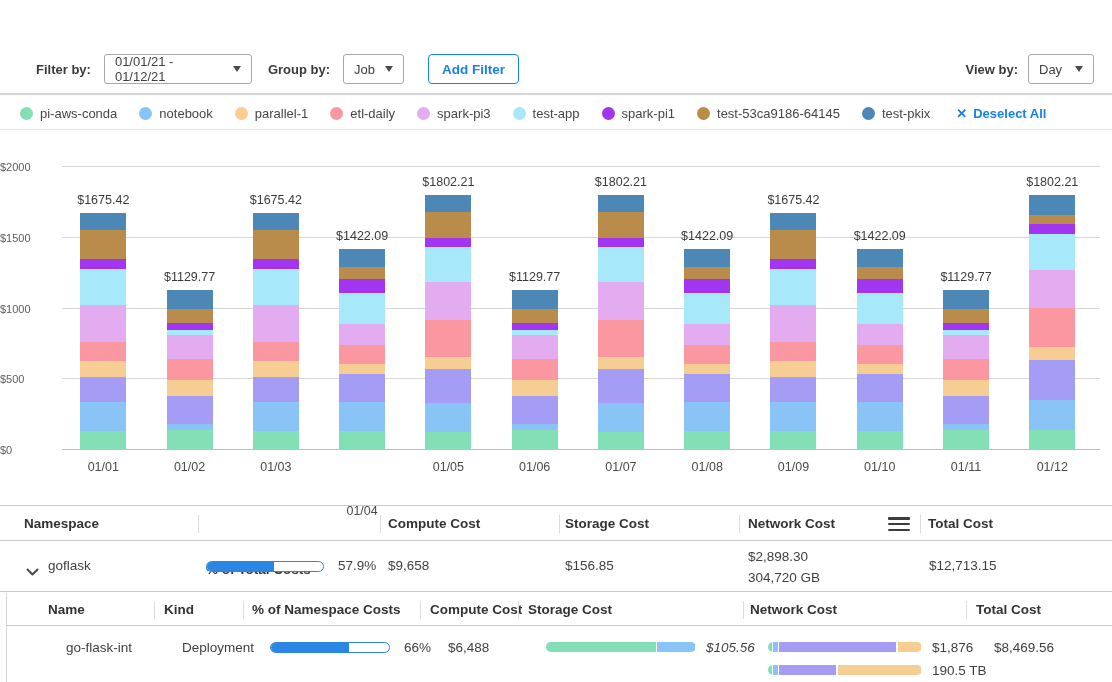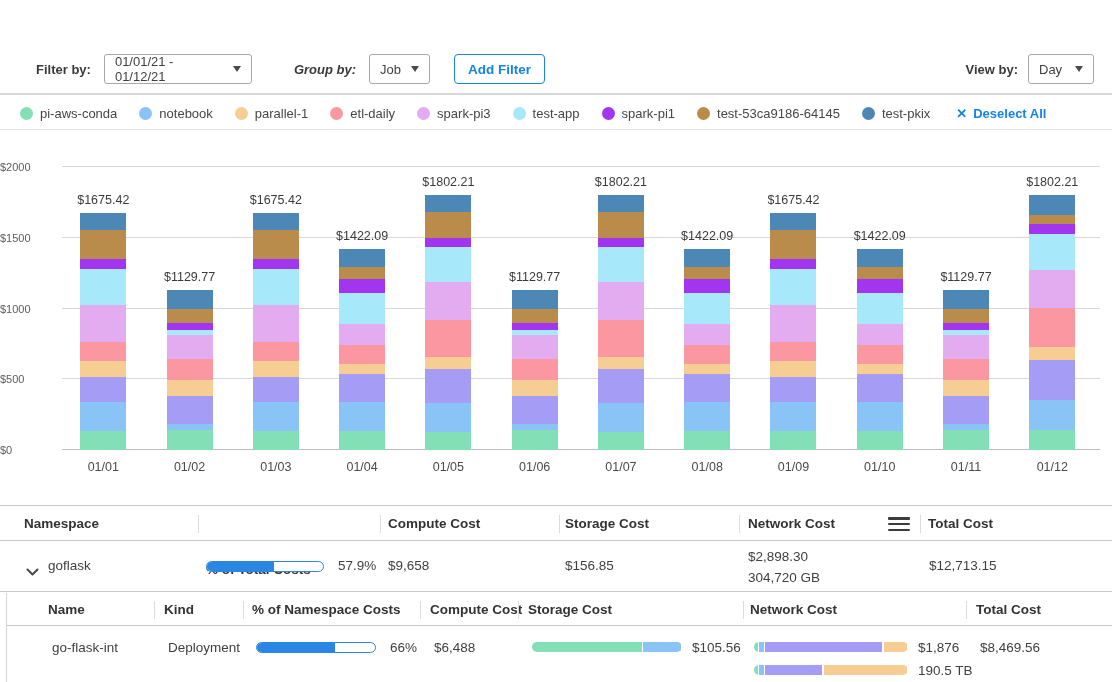--- a/index.html
+++ b/index.html
@@ -52,39 +52,39 @@
   .burger { position:absolute; width:22px; height:14px; top:11px; display:flex; flex-direction:column; justify-content:space-between; cursor:pointer; }
   .burger span { display:block; height:2.5px; background:#3c3c3c; border-radius:1px; }
   .trow { position:absolute; top:35px; left:0; width:1112px; height:51px; border-bottom:1px solid #c9c9c9; }
   .td { position:absolute; font-size:13.5px; color:#3f3f3f; white-space:nowrap; }
   .chev { position:absolute; left:26px; top:21px; cursor:pointer; }
   .pill { position:absolute; height:11px; border:1.5px solid #2b85e2; border-radius:6px; background:#fff; overflow:hidden; }
   .pill-fill { height:100%; background:#2b85e2; }
   .subtable { position:absolute; top:87px; left:0; width:1112px; height:90px; }
   .sub-vline { position:absolute; left:6px; top:0; width:1px; height:90px; background:#d4d4d4; }
   .sub-thead { position:absolute; top:0; left:6px; width:1106px; height:33px; border-bottom:1px solid #c9c9c9; }
-  .sub-trow { position:absolute; top:33px; left:10px; width:960px; height:57px; }
+  .sub-trow { position:absolute; top:33px; left:24px; width:960px; height:57px; }
   .minibar { position:absolute; height:10px; border-radius:5px; overflow:hidden; display:flex; }
   .minibar .seg { height:100%; }
   .minibar .seg + .seg { margin-left:1.5px; }
 </style>
 </head>
 <body>
 
 <div class="page">
 
 
   <div class="filterbar">
     <div class="fb-inner">
       <span class="lbl">Filter by:</span>
       <span class="select" style="margin-left:13px; width:148px;">
         <span>01/01/21 - 01/12/21</span>
         <span class="caret"></span>
       </span>
-      <span class="lbl" style="margin-left:42px;font-style:italic;">Group by:</span>
+      <span class="lbl" style="margin-left:16px;">Group by:</span>
       <span class="select" style="margin-left:13px;">
         <span>Job</span>
         <span class="caret"></span>
       </span>
       <button class="btn-outline">Add Filter</button>
     </div>
     <div class="viewby">
       <span class="lbl">View by:</span>
       <span class="select" style="width:66px;">
         <span>Day</span>
@@ -197,21 +197,21 @@
         <div class="bar-seg" style="height: 27.5925px; background: rgb(165, 157, 245);"></div>
         <div class="bar-seg" style="height: 10.3295px; background: rgb(246, 205, 146);"></div>
         <div class="bar-seg" style="height: 18.961px; background: rgb(250, 151, 160);"></div>
         <div class="bar-seg" style="height: 20.8005px; background: rgb(227, 172, 240);"></div>
         <div class="bar-seg" style="height: 31.13px; background: rgb(167, 233, 251);"></div>
         <div class="bar-seg" style="height: 13.867px; background: rgb(161, 53, 240);"></div>
         <div class="bar-seg" style="height: 12.169px; background: rgb(185, 140, 76);"></div>
         <div class="bar-seg" style="height: 17.9832px; background: rgb(77, 135, 182);"></div>
       </div>
       <div class="barval" style="left: 317.11px; bottom: 239.226px;">$1422.09</div>
-      <div class="xtick" style="left: 322.11px;">01/04</div>
+      <div class="xtick" style="left: 322.11px; margin-top: 44px;">01/04</div>
       <div class="bar" style="left: 425.38px; bottom: 32px; height: 255.013px;">
         <div class="bar-seg" style="height: 18.2535px; background: rgb(130, 223, 182);"></div>
         <div class="bar-seg" style="height: 28.3px; background: rgb(138, 196, 247);"></div>
         <div class="bar-seg" style="height: 34.9505px; background: rgb(165, 157, 245);"></div>
         <div class="bar-seg" style="height: 11.603px; background: rgb(246, 205, 146);"></div>
         <div class="bar-seg" style="height: 36.507px; background: rgb(250, 151, 160);"></div>
         <div class="bar-seg" style="height: 38.205px; background: rgb(227, 172, 240);"></div>
         <div class="bar-seg" style="height: 34.9505px; background: rgb(167, 233, 251);"></div>
         <div class="bar-seg" style="height: 9.339px; background: rgb(161, 53, 240);"></div>
         <div class="bar-seg" style="height: 25.6115px; background: rgb(185, 140, 76);"></div>
@@ -380,21 +380,21 @@
         <span class="td" style="left:158px; top:14px;">Deployment</span>
         <span class="pill" style="left:246px; top:16px; width:120px;">
           <span class="pill-fill" id="sub-pill-fill" style="display: block; width: 66%;"></span>
         </span>
         <span class="td" style="left:380px; top:14px;">66%</span>
         <span class="td" style="left:424px; top:14px;">$6,488</span>
         <span class="minibar" id="storage-minibar" style="left:522px; top:16px; width:150px;">
             <span class="seg" style="width: 73%; background: rgb(130, 223, 182);"></span>
             <span class="seg" style="width: 25%; background: rgb(138, 196, 247);"></span>
           </span>
-        <span class="td" style="left:682px; top:14px;">$105.56</span>
+        <span class="td" style="left:682px; top:14px;font-style:italic;">$105.56</span>
         <span class="minibar" id="network-minibar-0" style="left:744px; top:16px; width:154px;">
             <span class="seg" style="width: 2.5%; background: rgb(130, 223, 182);"></span>
             <span class="seg" style="width: 3%; background: rgb(138, 196, 247);"></span>
             <span class="seg" style="width: 76%; background: rgb(165, 157, 245);"></span>
             <span class="seg" style="width: 15%; background: rgb(246, 205, 146);"></span>
           </span>
         <span class="td" style="left:908px; top:14px;">$1,876</span>
         <span class="minibar" id="network-minibar-1" style="left:744px; top:39px; width:154px;">
             <span class="seg" style="width: 2.5%; background: rgb(130, 223, 182);"></span>
             <span class="seg" style="width: 3%; background: rgb(138, 196, 247);"></span>

